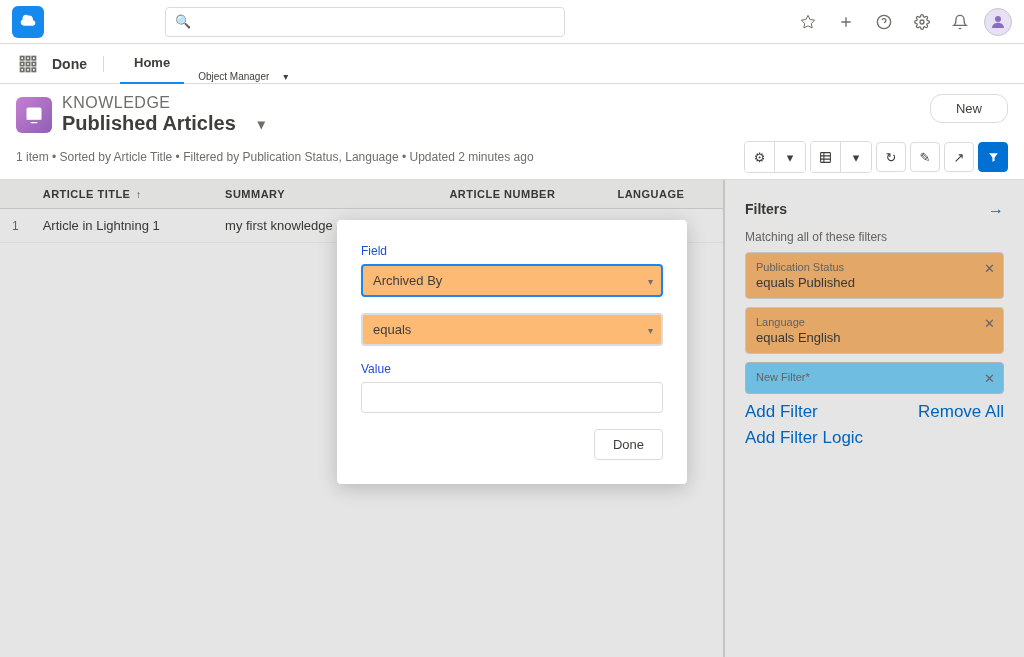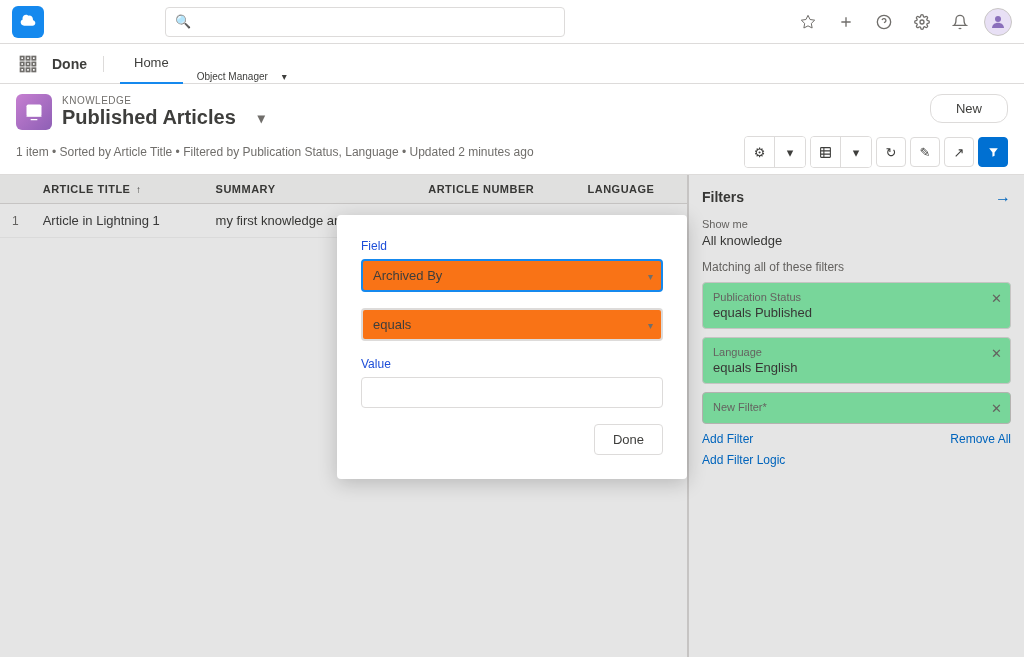--- a/index.html
+++ b/index.html
@@ -84,21 +84,21 @@
       height: 40px;
       display: flex; align-items: center;
       font-size: 13px; color: #3e3e3c;
       cursor: pointer;
       border-bottom: 2px solid transparent;
       white-space: nowrap;
     }
     .nav-tab.active {
       border-bottom: 2px solid #1589ee;
       color: #3e3e3c;
-      font-weight: 400;
+      font-weight: 700;
     }
     .nav-tab-dropdown { display: flex; align-items: flex-end; gap: 14px; }
     .nav-tab-dropdown span { font-size: 10px; }
 
     
     .page-header {
       background: #fff;
       padding: 10px 16px 0 16px;
       border-bottom: 1px solid #dddbda;
     }
@@ -107,21 +107,21 @@
     }
     .page-header-left { display: flex; align-items: center; gap: 10px; }
     .knowledge-icon {
       width: 36px; height: 36px;
       background: linear-gradient(135deg, #c67fd1, #8e5fb5);
       border-radius: 6px;
       display: flex; align-items: center; justify-content: center;
       color: #fff; font-size: 18px;
     }
     .page-title-area { display: flex; flex-direction: column; }
-    .page-subtitle { font-size: 10px; color: #706e6b; font-weight: 400; text-transform: uppercase; letter-spacing: 0.5px; }
+    .page-subtitle { font-size: 16px; color: #706e6b; font-weight: 400; text-transform: uppercase; letter-spacing: 0.5px; }
     .page-title {
       display: flex; align-items: center; gap: 22px;
       font-size: 20px; font-weight: 700; color: #3e3e3c;
     }
     .page-title-dropdown { font-size: 14px; color: #706e6b; cursor: pointer; }
     .new-button {
       background: #fff;
       border: 1px solid #dddbda;
       border-radius: 12px;
       padding: 6px 25px;
@@ -194,61 +194,61 @@
     tbody td:first-child { color: #706e6b; font-size: 12px; }
     .article-link { color: #404040; text-decoration: none; }
     .language-cell { display: flex; align-items: center; gap: 6px; }
     .lang-dropdown-btn {
       background: none; border: none; cursor: pointer; color: #706e6b; font-size: 11px;
       padding: 2px 4px;
     }
 
     
     .filter-panel {
-      width: 336px;
+      width: 300px;
       background: #fff;
       border-left: 1px solid #dddbda;
-      padding: 13px;
+      padding: 20px;
       overflow-y: auto;
       position: relative;
     }
     .filter-header {
       display: flex; align-items: center; justify-content: space-between;
       margin-bottom: 12px;
     }
     .filter-title { font-size: 14px; font-weight: 700; color: #3e3e3c; }
     .filter-arrow { font-size: 16px; color: #0070d2; cursor: pointer; }
     .filter-show-me { margin-bottom: 12px; }
     .filter-show-me label { font-size: 11px; color: #706e6b; display: block; margin-bottom: 3px; }
     .filter-show-me-value { font-size: 13px; color: #3e3e3c; font-weight: 500; }
     .filter-section-label { font-size: 12px; color: #706e6b; margin-bottom: 8px; }
     .filter-item {
-      background: #86efac;
+      background: #fdba74;
       border: 1px solid #dddbda;
       border-radius: 4px;
       padding: 8px 10px;
       margin-bottom: 8px;
       position: relative;
       cursor: pointer;
     }
     .filter-item.new-filter {
-      background: #86efac;
+      background: #7dd3fc;
       border-color: #c9c7c5;
     }
     .filter-item-label { font-size: 11px; color: #706e6b; display: block; margin-bottom: 2px; }
     .filter-item-value { font-size: 13px; color: #3e3e3c; }
     .filter-item-close {
       position: absolute; right: 8px; top: 8px;
       font-size: 13px; color: #706e6b; cursor: pointer;
     }
     .filter-actions {
       display: flex; justify-content: space-between; margin-top: 8px;
     }
     .filter-link {
-      color: #0070d2; font-size: 12px; cursor: pointer; text-decoration: none;
+      color: #0070d2; font-size: 17px; cursor: pointer; text-decoration: none;
     }
     .filter-logic { margin-top: 6px; }
 
     
     .modal-overlay {
       position: absolute;
       top: 0; left: 0; right: 0; bottom: 0;
       background: rgba(0,0,0,0.1);
       display: flex;
       align-items: flex-start;
@@ -266,21 +266,21 @@
     }
     .modal-field { margin-bottom: 16px; }
     .modal-label { font-size: 12px; color: #1d4ed8; margin-bottom: 6px; display: block; font-weight: 500; }
     .modal-select {
       width: 100%;
       padding: 7px 10px;
       border: 2px solid #1589ee;
       border-radius: 4px;
       font-size: 13px;
       color: #3e3e3c;
-      background: #f97316;
+      background: #fdba74;
       appearance: none;
       cursor: pointer;
       outline: none;
     }
     .modal-select-wrapper {
       position: relative;
     }
     .modal-select-arrow {
       position: absolute; right: 10px; top: 50%; transform: translateY(-50%);
       font-size: 10px; color: #706e6b; pointer-events: none;
@@ -478,24 +478,20 @@
         </tbody>
       </table>
     </div>
 
     <div class="filter-panel">
       <div class="filter-header">
         <span class="filter-title">Filters</span>
         <span class="filter-arrow">→</span>
       </div>
 
-      <div class="filter-show-me">
-        <label>Show me</label>
-        <span class="filter-show-me-value">All knowledge</span>
-      </div>
 
       <div class="filter-section-label">Matching all of these filters</div>
 
       <div class="filter-item">
         <span class="filter-item-label">Publication Status</span>
         <span class="filter-item-value">
           <span>equals</span>&nbsp;<span>Published</span>
         </span>
         <span class="filter-item-close">✕</span>
       </div>

